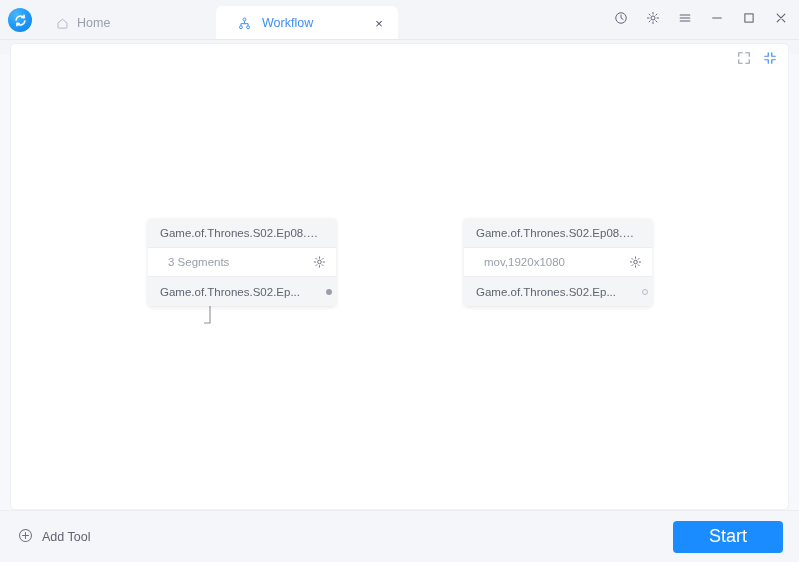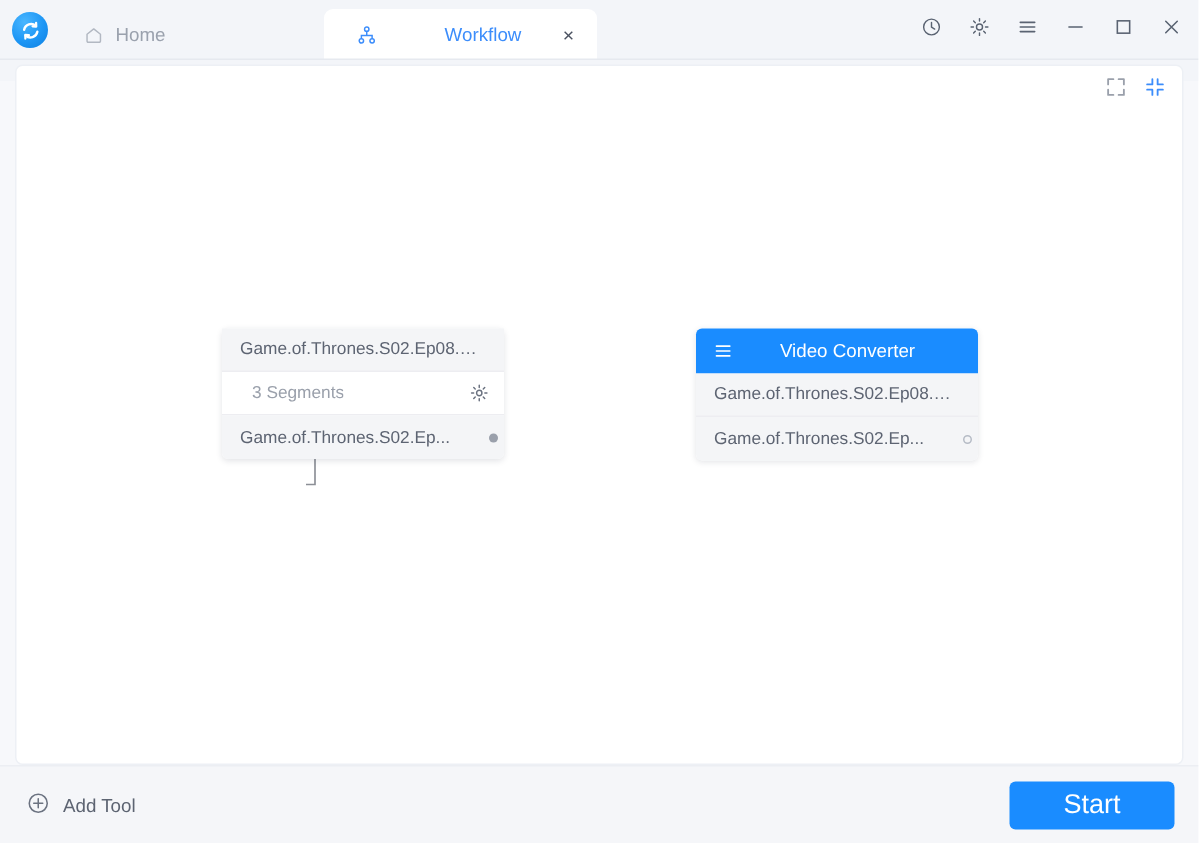--- a/index.html
+++ b/index.html
@@ -38,21 +38,21 @@
   .tab {
     height: 34px; display: flex; align-items: center;
     padding: 0 16px; font-size: 12.5px; color: #9aa1ad;
     border-radius: 6px 6px 0 0;
     position: relative;
     min-width: 150px;
   }
   .tab .tab-icon { margin-right: 8px; display: flex; align-items: center; }
   .tab.active {
     background: #ffffff; color: #3c8dfb;
-    width: 182px; justify-content: center;
+    width: 182px; justify-content: flex-start;
     padding-left: 46px;
   }
   .tab.home { width: 176px; padding-left: 16px; }
   .tab.active .tab-icon { position: absolute; left: 22px; }
   .tab-close {
     position: absolute; right: 12px; top: 50%; transform: translateY(-50%);
     width: 14px; height: 14px; color: #4a5160;
     display: flex; align-items: center; justify-content: center;
     font-size: 13px; line-height: 1; cursor: pointer;
   }
@@ -262,30 +262,31 @@
           </svg>
         </span>
       </div>
       <div class="node-row row-shade">
         <span class="row-label">Game.of.Thrones.S02.Ep...</span>
         <span class="port-out"></span>
       </div>
     </div>
 
     <div class="node" id="node-converter">
-      <div class="node-header" style="background:#1a8cff">
-        <span class="hdr-icon">
+      <div class="node-row row-shade">
+        <span class="row-label">Game.of.Thrones.S02.Ep08.1080...</span>
+      </div>
+      <div class="node-row row-white row-center">
+        <span class="row-label">mov,1920x1080</span>
+        <span class="gear">
           <svg width="13" height="13" viewBox="0 0 16 16">
-            <path d="M2 4h11M2 8h11M2 12h11" stroke="#ffffff" stroke-width="1.3" stroke-linecap="round"></path>
+            <circle cx="8" cy="8" r="2.2" fill="none" stroke="#6b7280" stroke-width="1.2"></circle>
+            <path d="M8 1.7v1.7M8 12.6v1.7M1.7 8h1.7M12.6 8h1.7M3.5 3.5l1.2 1.2M11.3 11.3l1.2 1.2M12.5 3.5l-1.2 1.2M4.7 11.3l-1.2 1.2" stroke="#6b7280" stroke-width="1.2" stroke-linecap="round"></path>
           </svg>
         </span>
-        <span class="hdr-title">Video Converter</span>
-      </div>
-      <div class="node-row row-shade">
-        <span class="row-label">Game.of.Thrones.S02.Ep08.1080...</span>
       </div>
       <div class="node-row row-shade">
         <span class="row-label">Game.of.Thrones.S02.Ep...</span>
         <span class="port-out-hollow"></span>
       </div>
     </div>
 
   </div>
 
   <div class="footer">

